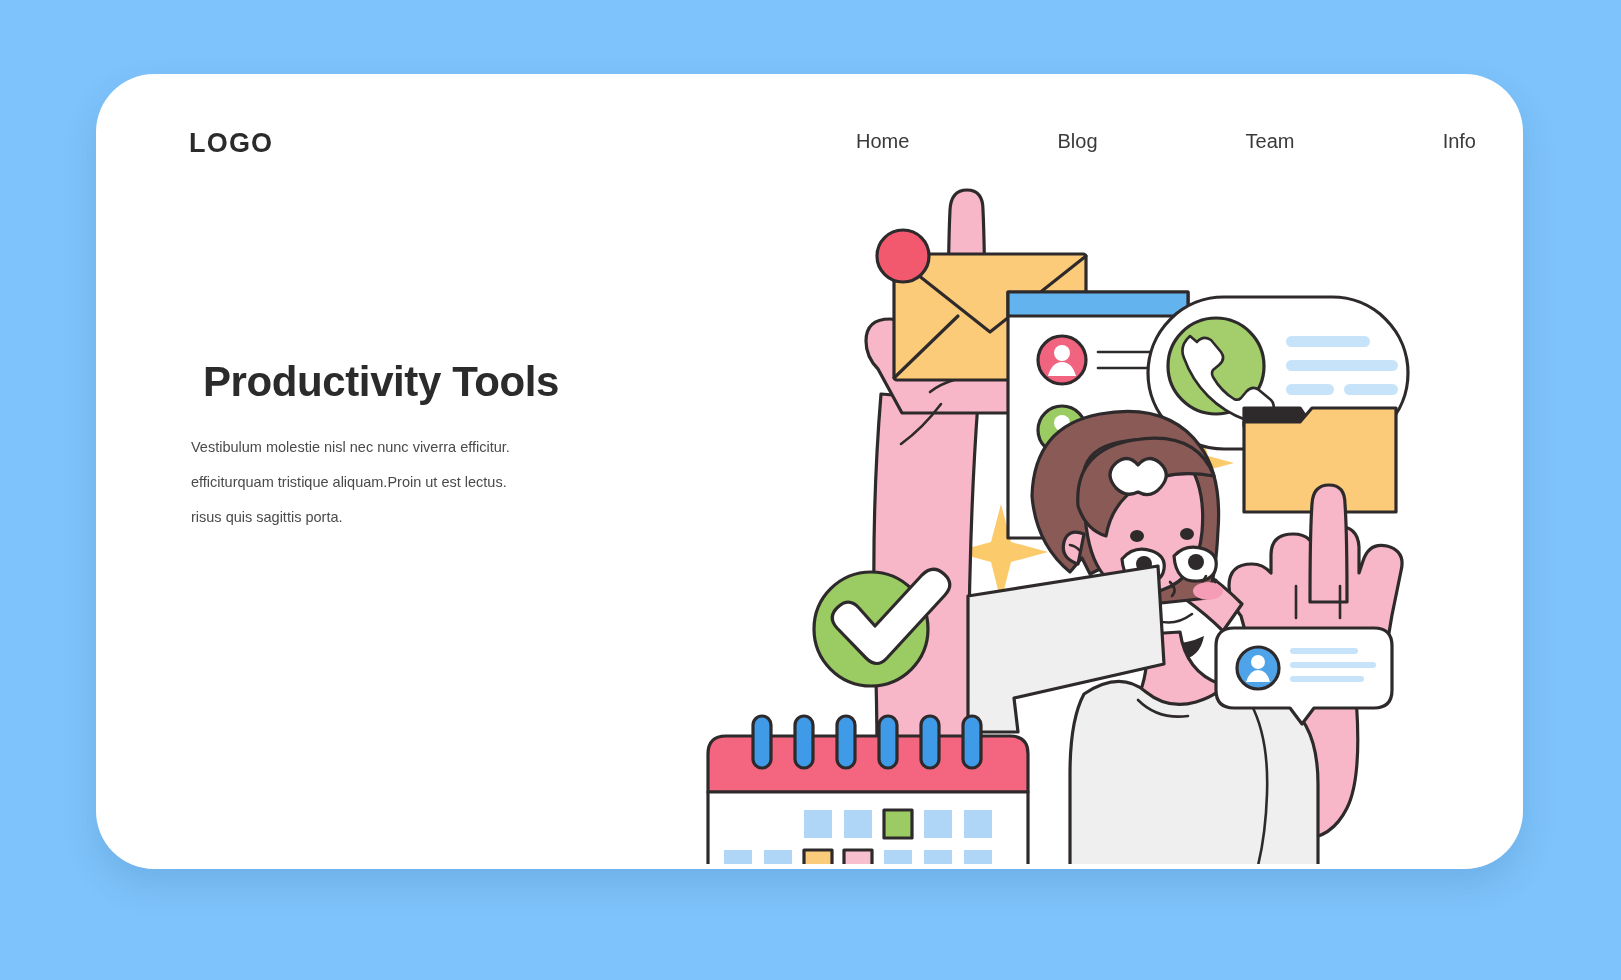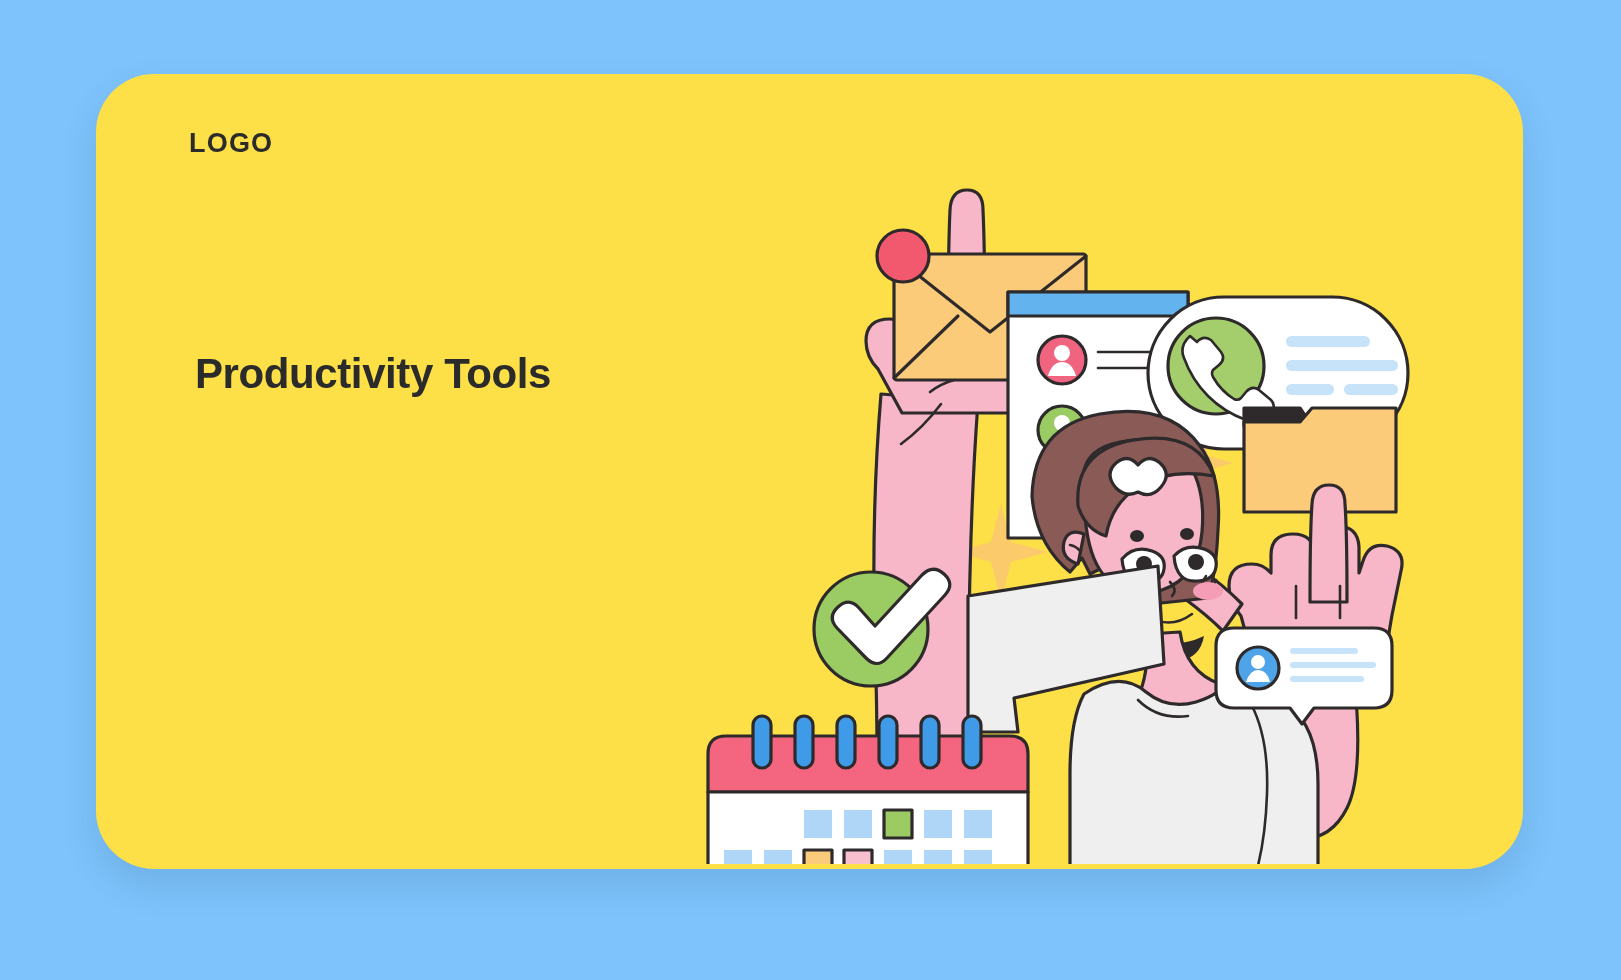--- a/index.html
+++ b/index.html
@@ -14,21 +14,21 @@
   #stage {
     position: relative;
     width: 1621px; height: 980px;
     background: #7EC3FB;
   }
   
   #card {
     position: absolute;
     left: 96px; top: 74px;
     width: 1427px; height: 795px;
-    background: #fde047;
+    background: #ffffff;
     border-radius: 58px;
     box-shadow: 0 16px 34px rgba(30,80,130,.16);
     overflow: hidden;
   }
   
   .logo {
     position: absolute;
     left: 93px; top: 54px;
     font-size: 27px;
     font-weight: 700;
@@ -50,21 +50,21 @@
     white-space: nowrap;
   }
   
   .headline {
     position: absolute;
     left: 95px; top: 272px;
     font-size: 42px;
     font-weight: 700;
     letter-spacing: -0.4px;
     color: #2B2B2B;
-    margin: 4px;
+    margin: 12px;
   }
   .paragraph {
     position: absolute;
     left: 95px; top: 364px;
     width: 330px;
   }
   .paragraph p {
     margin: 0 0 17px 0;
     font-size: 14.5px;
     line-height: 1.25;
@@ -113,23 +113,34 @@
 </style>
 </head>
 <body>
 
 <div id="stage">
 
   <div id="card">
 
     <div class="logo">LOGO</div>
 
+    <nav class="nav">
+      <span class="nav-item">Home</span>
+      <span class="nav-item">Blog</span>
+      <span class="nav-item">Team</span>
+      <span class="nav-item">Info</span>
+    </nav>
 
     <h1 class="headline">Productivity Tools</h1>
 
+    <div class="paragraph">
+      <p>Vestibulum molestie nisl nec nunc viverra efficitur.</p>
+      <p>efficiturquam tristique aliquam.Proin ut est lectus.</p>
+      <p>risus quis sagittis porta.</p>
+    </div>
 
 
 
     <div id="illustration">
       <svg viewBox="0 0 800 760" xmlns="http://www.w3.org/2000/svg">
         <defs>
           <style>
             .ol   { stroke:#2E2A2B; stroke-width:3.2; stroke-linecap:round; stroke-linejoin:round; }
             .olf  { fill:none; stroke:#2E2A2B; stroke-width:3.2; stroke-linecap:round; stroke-linejoin:round; }
             .thin { fill:none; stroke:#2E2A2B; stroke-width:2.6; stroke-linecap:round; }

